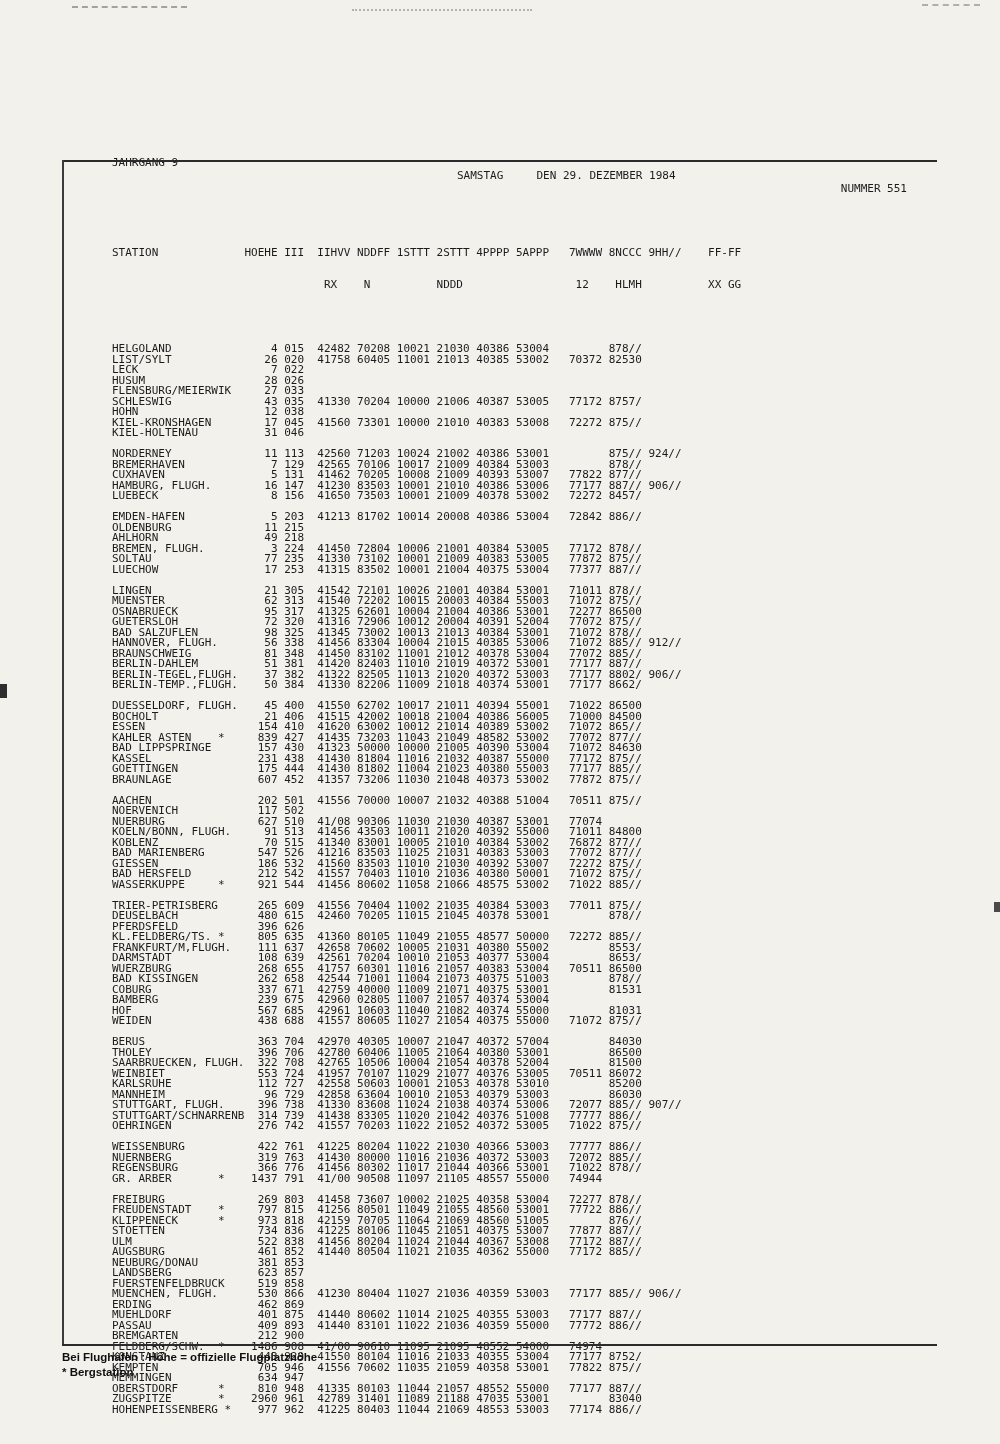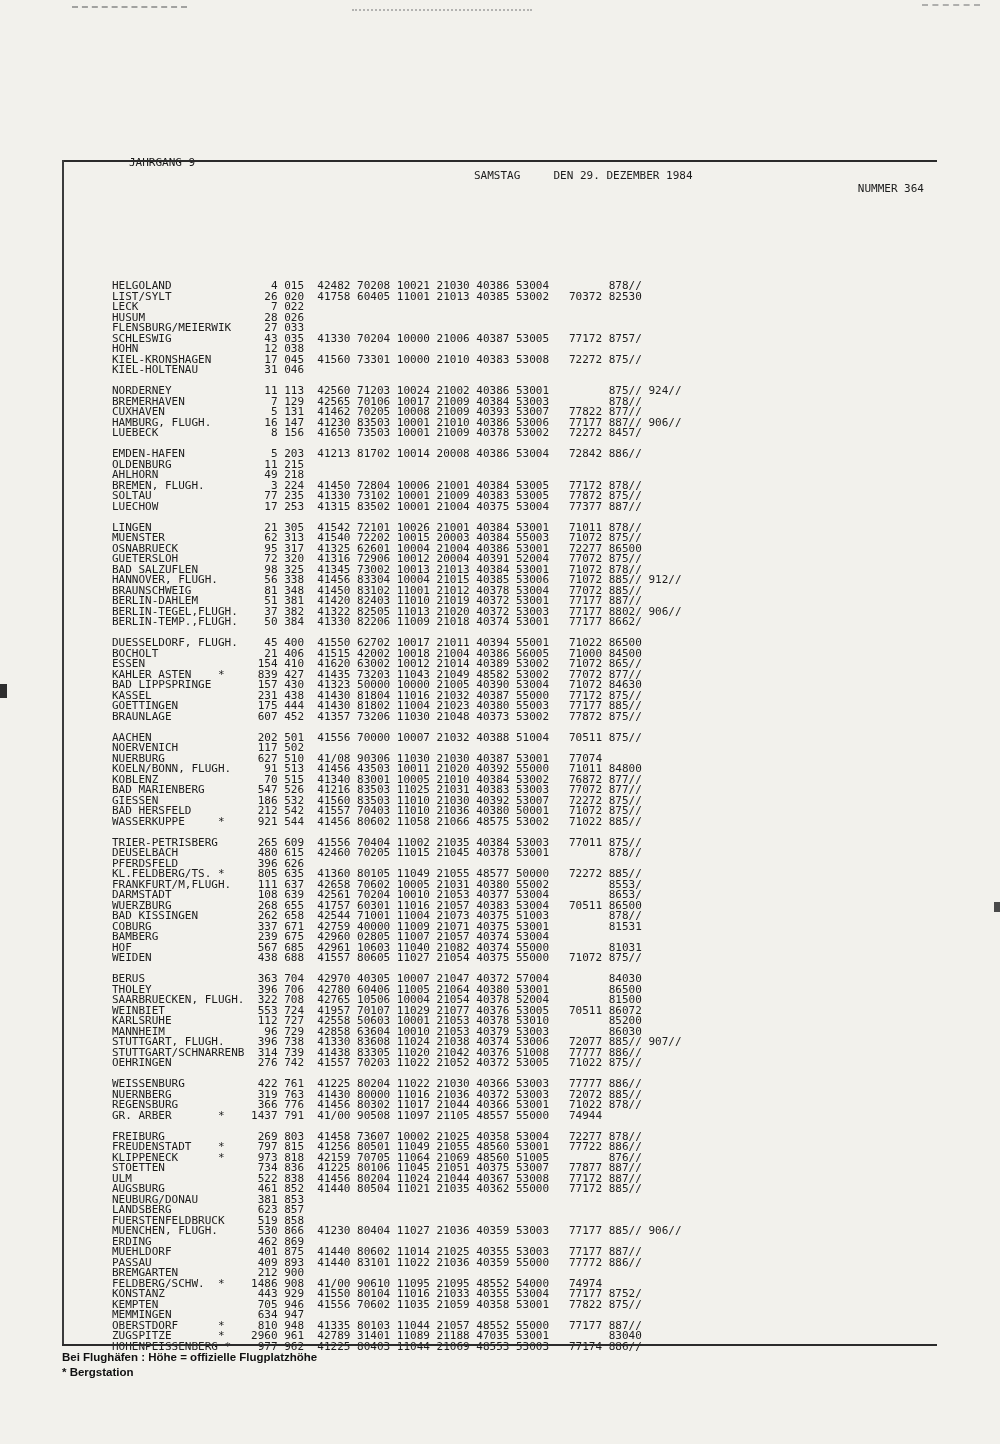--- a/index.html
+++ b/index.html
@@ -13,21 +13,21 @@
     overflow:hidden;
   }
   .artifact { position:absolute; }
   .a1 { left:72px; top:6px; width:115px; border-top:2px dashed #6e6e6e; opacity:.6; }
   .a2 { left:352px; top:9px; width:180px; border-top:2px dotted #8a8a8a; opacity:.6; }
   .a3 { left:922px; top:4px; width:58px; border-top:2px dashed #7a7a7a; opacity:.55; }
   .a4 { left:0; top:684px; width:7px; height:14px; background:#2e2e2e; }
   .a5 { left:994px; top:902px; width:6px; height:10px; background:#4a4a4a; }
 
   .masthead {
-    position:absolute; left:129px; top:143px; width:795px; height:13px;
+    position:absolute; left:112px; top:143px; width:795px; height:13px;
     font-size:11px; white-space:pre;
   }
   .masthead .mh-left  { position:absolute; left:0; }
   .masthead .mh-center{ position:absolute; left:318px;margin-left:27px; }
   .masthead .mh-right { position:absolute; right:0; }
 
   .rule { position:absolute; background:#2b2b2b; }
   .rule-top    { left:62px; top:160px;  width:875px; height:2px; }
   .rule-bottom { left:62px; top:1344px; width:875px; height:2px; }
   .vrule { position:absolute; left:62px; top:160px; width:2px; height:1184px; background:#3c3c3c; }
@@ -57,28 +57,30 @@
 
   <div class="artifact a1"></div>
   <div class="artifact a2"></div>
   <div class="artifact a3"></div>
   <div class="artifact a4"></div>
   <div class="artifact a5"></div>
 
   <div class="masthead">
     <span class="mh-left">JAHRGANG 9</span>
     <span class="mh-center">SAMSTAG     DEN 29. DEZEMBER 1984</span>
-    <span class="mh-right">NUMMER 364</span>
+    <span class="mh-right">NUMMER 551</span>
   </div>
 
   <div class="rule rule-top"></div>
   <div class="vrule"></div>
 
   <div class="table">
     <div class="colheads">
+      <div class="line">STATION             HOEHE III  IIHVV NDDFF 1STTT 2STTT 4PPPP 5APPP   7WWWW 8NCCC 9HH//    FF-FF</div>
+      <div class="line">                                RX    N          NDDD                 12    HLMH          XX GG</div>
     </div>
     <div id="groups"><div class="group"><div class="line"><span>HELGOLAND            </span><span>   4</span><span> 015</span><span>  42482 70208 10021 21030 40386 53004</span><span>        </span><span> 878//</span><span>      </span></div><div class="line"><span>LIST/SYLT            </span><span>  26</span><span> 020</span><span>  41758 60405 11001 21013 40385 53002</span><span>   70372</span><span> 82530</span><span>      </span></div><div class="line"><span>LECK                 </span><span>   7</span><span> 022</span><span>                                     </span><span>        </span><span>      </span><span>      </span></div><div class="line"><span>HUSUM                </span><span>  28</span><span> 026</span><span>                                     </span><span>        </span><span>      </span><span>      </span></div><div class="line"><span>FLENSBURG/MEIERWIK   </span><span>  27</span><span> 033</span><span>                                     </span><span>        </span><span>      </span><span>      </span></div><div class="line"><span>SCHLESWIG            </span><span>  43</span><span> 035</span><span>  41330 70204 10000 21006 40387 53005</span><span>   77172</span><span> 8757/</span><span>      </span></div><div class="line"><span>HOHN                 </span><span>  12</span><span> 038</span><span>                                     </span><span>        </span><span>      </span><span>      </span></div><div class="line"><span>KIEL-KRONSHAGEN      </span><span>  17</span><span> 045</span><span>  41560 73301 10000 21010 40383 53008</span><span>   72272</span><span> 875//</span><span>      </span></div><div class="line"><span>KIEL-HOLTENAU        </span><span>  31</span><span> 046</span><span>                                     </span><span>        </span><span>      </span><span>      </span></div></div><div class="group"><div class="line"><span>NORDERNEY            </span><span>  11</span><span> 113</span><span>  42560 71203 10024 21002 40386 53001</span><span>        </span><span> 875//</span><span> 924//</span></div><div class="line"><span>BREMERHAVEN          </span><span>   7</span><span> 129</span><span>  42565 70106 10017 21009 40384 53003</span><span>        </span><span> 878//</span><span>      </span></div><div class="line"><span>CUXHAVEN             </span><span>   5</span><span> 131</span><span>  41462 70205 10008 21009 40393 53007</span><span>   77822</span><span> 877//</span><span>      </span></div><div class="line"><span>HAMBURG, FLUGH.      </span><span>  16</span><span> 147</span><span>  41230 83503 10001 21010 40386 53006</span><span>   77177</span><span> 887//</span><span> 906//</span></div><div class="line"><span>LUEBECK              </span><span>   8</span><span> 156</span><span>  41650 73503 10001 21009 40378 53002</span><span>   72272</span><span> 8457/</span><span>      </span></div></div><div class="group"><div class="line"><span>EMDEN-HAFEN          </span><span>   5</span><span> 203</span><span>  41213 81702 10014 20008 40386 53004</span><span>   72842</span><span> 886//</span><span>      </span></div><div class="line"><span>OLDENBURG            </span><span>  11</span><span> 215</span><span>                                     </span><span>        </span><span>      </span><span>      </span></div><div class="line"><span>AHLHORN              </span><span>  49</span><span> 218</span><span>                                     </span><span>        </span><span>      </span><span>      </span></div><div class="line"><span>BREMEN, FLUGH.       </span><span>   3</span><span> 224</span><span>  41450 72804 10006 21001 40384 53005</span><span>   77172</span><span> 878//</span><span>      </span></div><div class="line"><span>SOLTAU               </span><span>  77</span><span> 235</span><span>  41330 73102 10001 21009 40383 53005</span><span>   77872</span><span> 875//</span><span>      </span></div><div class="line"><span>LUECHOW              </span><span>  17</span><span> 253</span><span>  41315 83502 10001 21004 40375 53004</span><span>   77377</span><span> 887//</span><span>      </span></div></div><div class="group"><div class="line"><span>LINGEN               </span><span>  21</span><span> 305</span><span>  41542 72101 10026 21001 40384 53001</span><span>   71011</span><span> 878//</span><span>      </span></div><div class="line"><span>MUENSTER             </span><span>  62</span><span> 313</span><span>  41540 72202 10015 20003 40384 55003</span><span>   71072</span><span> 875//</span><span>      </span></div><div class="line"><span>OSNABRUECK           </span><span>  95</span><span> 317</span><span>  41325 62601 10004 21004 40386 53001</span><span>   72277</span><span> 86500</span><span>      </span></div><div class="line"><span>GUETERSLOH           </span><span>  72</span><span> 320</span><span>  41316 72906 10012 20004 40391 52004</span><span>   77072</span><span> 875//</span><span>      </span></div><div class="line"><span>BAD SALZUFLEN        </span><span>  98</span><span> 325</span><span>  41345 73002 10013 21013 40384 53001</span><span>   71072</span><span> 878//</span><span>      </span></div><div class="line"><span>HANNOVER, FLUGH.     </span><span>  56</span><span> 338</span><span>  41456 83304 10004 21015 40385 53006</span><span>   71072</span><span> 885//</span><span> 912//</span></div><div class="line"><span>BRAUNSCHWEIG         </span><span>  81</span><span> 348</span><span>  41450 83102 11001 21012 40378 53004</span><span>   77072</span><span> 885//</span><span>      </span></div><div class="line"><span>BERLIN-DAHLEM        </span><span>  51</span><span> 381</span><span>  41420 82403 11010 21019 40372 53001</span><span>   77177</span><span> 887//</span><span>      </span></div><div class="line"><span>BERLIN-TEGEL,FLUGH.  </span><span>  37</span><span> 382</span><span>  41322 82505 11013 21020 40372 53003</span><span>   77177</span><span> 8802/</span><span> 906//</span></div><div class="line"><span>BERLIN-TEMP.,FLUGH.  </span><span>  50</span><span> 384</span><span>  41330 82206 11009 21018 40374 53001</span><span>   77177</span><span> 8662/</span><span>      </span></div></div><div class="group"><div class="line"><span>DUESSELDORF, FLUGH.  </span><span>  45</span><span> 400</span><span>  41550 62702 10017 21011 40394 55001</span><span>   71022</span><span> 86500</span><span>      </span></div><div class="line"><span>BOCHOLT              </span><span>  21</span><span> 406</span><span>  41515 42002 10018 21004 40386 56005</span><span>   71000</span><span> 84500</span><span>      </span></div><div class="line"><span>ESSEN                </span><span> 154</span><span> 410</span><span>  41620 63002 10012 21014 40389 53002</span><span>   71072</span><span> 865//</span><span>      </span></div><div class="line"><span>KAHLER ASTEN    *    </span><span> 839</span><span> 427</span><span>  41435 73203 11043 21049 48582 53002</span><span>   77072</span><span> 877//</span><span>      </span></div><div class="line"><span>BAD LIPPSPRINGE      </span><span> 157</span><span> 430</span><span>  41323 50000 10000 21005 40390 53004</span><span>   71072</span><span> 84630</span><span>      </span></div><div class="line"><span>KASSEL               </span><span> 231</span><span> 438</span><span>  41430 81804 11016 21032 40387 55000</span><span>   77172</span><span> 875//</span><span>      </span></div><div class="line"><span>GOETTINGEN           </span><span> 175</span><span> 444</span><span>  41430 81802 11004 21023 40380 55003</span><span>   77177</span><span> 885//</span><span>      </span></div><div class="line"><span>BRAUNLAGE            </span><span> 607</span><span> 452</span><span>  41357 73206 11030 21048 40373 53002</span><span>   77872</span><span> 875//</span><span>      </span></div></div><div class="group"><div class="line"><span>AACHEN               </span><span> 202</span><span> 501</span><span>  41556 70000 10007 21032 40388 51004</span><span>   70511</span><span> 875//</span><span>      </span></div><div class="line"><span>NOERVENICH           </span><span> 117</span><span> 502</span><span>                                     </span><span>        </span><span>      </span><span>      </span></div><div class="line"><span>NUERBURG             </span><span> 627</span><span> 510</span><span>  41/08 90306 11030 21030 40387 53001</span><span>   77074</span><span>      </span><span>      </span></div><div class="line"><span>KOELN/BONN, FLUGH.   </span><span>  91</span><span> 513</span><span>  41456 43503 10011 21020 40392 55000</span><span>   71011</span><span> 84800</span><span>      </span></div><div class="line"><span>KOBLENZ              </span><span>  70</span><span> 515</span><span>  41340 83001 10005 21010 40384 53002</span><span>   76872</span><span> 877//</span><span>      </span></div><div class="line"><span>BAD MARIENBERG       </span><span> 547</span><span> 526</span><span>  41216 83503 11025 21031 40383 53003</span><span>   77072</span><span> 877//</span><span>      </span></div><div class="line"><span>GIESSEN              </span><span> 186</span><span> 532</span><span>  41560 83503 11010 21030 40392 53007</span><span>   72272</span><span> 875//</span><span>      </span></div><div class="line"><span>BAD HERSFELD         </span><span> 212</span><span> 542</span><span>  41557 70403 11010 21036 40380 50001</span><span>   71072</span><span> 875//</span><span>      </span></div><div class="line"><span>WASSERKUPPE     *    </span><span> 921</span><span> 544</span><span>  41456 80602 11058 21066 48575 53002</span><span>   71022</span><span> 885//</span><span>      </span></div></div><div class="group"><div class="line"><span>TRIER-PETRISBERG     </span><span> 265</span><span> 609</span><span>  41556 70404 11002 21035 40384 53003</span><span>   77011</span><span> 875//</span><span>      </span></div><div class="line"><span>DEUSELBACH           </span><span> 480</span><span> 615</span><span>  42460 70205 11015 21045 40378 53001</span><span>        </span><span> 878//</span><span>      </span></div><div class="line"><span>PFERDSFELD           </span><span> 396</span><span> 626</span><span>                                     </span><span>        </span><span>      </span><span>      </span></div><div class="line"><span>KL.FELDBERG/TS. *    </span><span> 805</span><span> 635</span><span>  41360 80105 11049 21055 48577 50000</span><span>   72272</span><span> 885//</span><span>      </span></div><div class="line"><span>FRANKFURT/M,FLUGH.   </span><span> 111</span><span> 637</span><span>  42658 70602 10005 21031 40380 55002</span><span>        </span><span> 8553/</span><span>      </span></div><div class="line"><span>DARMSTADT            </span><span> 108</span><span> 639</span><span>  42561 70204 10010 21053 40377 53004</span><span>        </span><span> 8653/</span><span>      </span></div><div class="line"><span>WUERZBURG            </span><span> 268</span><span> 655</span><span>  41757 60301 11016 21057 40383 53004</span><span>   70511</span><span> 86500</span><span>      </span></div><div class="line"><span>BAD KISSINGEN        </span><span> 262</span><span> 658</span><span>  42544 71001 11004 21073 40375 51003</span><span>        </span><span> 878//</span><span>      </span></div><div class="line"><span>COBURG               </span><span> 337</span><span> 671</span><span>  42759 40000 11009 21071 40375 53001</span><span>        </span><span> 81531</span><span>      </span></div><div class="line"><span>BAMBERG              </span><span> 239</span><span> 675</span><span>  42960 02805 11007 21057 40374 53004</span><span>        </span><span>      </span><span>      </span></div><div class="line"><span>HOF                  </span><span> 567</span><span> 685</span><span>  42961 10603 11040 21082 40374 55000</span><span>        </span><span> 81031</span><span>      </span></div><div class="line"><span>WEIDEN               </span><span> 438</span><span> 688</span><span>  41557 80605 11027 21054 40375 55000</span><span>   71072</span><span> 875//</span><span>      </span></div></div><div class="group"><div class="line"><span>BERUS                </span><span> 363</span><span> 704</span><span>  42970 40305 10007 21047 40372 57004</span><span>        </span><span> 84030</span><span>      </span></div><div class="line"><span>THOLEY               </span><span> 396</span><span> 706</span><span>  42780 60406 11005 21064 40380 53001</span><span>        </span><span> 86500</span><span>      </span></div><div class="line"><span>SAARBRUECKEN, FLUGH. </span><span> 322</span><span> 708</span><span>  42765 10506 10004 21054 40378 52004</span><span>        </span><span> 81500</span><span>      </span></div><div class="line"><span>WEINBIET             </span><span> 553</span><span> 724</span><span>  41957 70107 11029 21077 40376 53005</span><span>   70511</span><span> 86072</span><span>      </span></div><div class="line"><span>KARLSRUHE            </span><span> 112</span><span> 727</span><span>  42558 50603 10001 21053 40378 53010</span><span>        </span><span> 85200</span><span>      </span></div><div class="line"><span>MANNHEIM             </span><span>  96</span><span> 729</span><span>  42858 63604 10010 21053 40379 53003</span><span>        </span><span> 86030</span><span>      </span></div><div class="line"><span>STUTTGART, FLUGH.    </span><span> 396</span><span> 738</span><span>  41330 83608 11024 21038 40374 53006</span><span>   72077</span><span> 885//</span><span> 907//</span></div><div class="line"><span>STUTTGART/SCHNARRENB </span><span> 314</span><span> 739</span><span>  41438 83305 11020 21042 40376 51008</span><span>   77777</span><span> 886//</span><span>      </span></div><div class="line"><span>OEHRINGEN            </span><span> 276</span><span> 742</span><span>  41557 70203 11022 21052 40372 53005</span><span>   71022</span><span> 875//</span><span>      </span></div></div><div class="group"><div class="line"><span>WEISSENBURG          </span><span> 422</span><span> 761</span><span>  41225 80204 11022 21030 40366 53003</span><span>   77777</span><span> 886//</span><span>      </span></div><div class="line"><span>NUERNBERG            </span><span> 319</span><span> 763</span><span>  41430 80000 11016 21036 40372 53003</span><span>   72072</span><span> 885//</span><span>      </span></div><div class="line"><span>REGENSBURG           </span><span> 366</span><span> 776</span><span>  41456 80302 11017 21044 40366 53001</span><span>   71022</span><span> 878//</span><span>      </span></div><div class="line"><span>GR. ARBER       *    </span><span>1437</span><span> 791</span><span>  41/00 90508 11097 21105 48557 55000</span><span>   74944</span><span>      </span><span>      </span></div></div><div class="group"><div class="line"><span>FREIBURG             </span><span> 269</span><span> 803</span><span>  41458 73607 10002 21025 40358 53004</span><span>   72277</span><span> 878//</span><span>      </span></div><div class="line"><span>FREUDENSTADT    *    </span><span> 797</span><span> 815</span><span>  41256 80501 11049 21055 48560 53001</span><span>   77722</span><span> 886//</span><span>      </span></div><div class="line"><span>KLIPPENECK      *    </span><span> 973</span><span> 818</span><span>  42159 70705 11064 21069 48560 51005</span><span>        </span><span> 876//</span><span>      </span></div><div class="line"><span>STOETTEN             </span><span> 734</span><span> 836</span><span>  41225 80106 11045 21051 40375 53007</span><span>   77877</span><span> 887//</span><span>      </span></div><div class="line"><span>ULM                  </span><span> 522</span><span> 838</span><span>  41456 80204 11024 21044 40367 53008</span><span>   77172</span><span> 887//</span><span>      </span></div><div class="line"><span>AUGSBURG             </span><span> 461</span><span> 852</span><span>  41440 80504 11021 21035 40362 55000</span><span>   77172</span><span> 885//</span><span>      </span></div><div class="line"><span>NEUBURG/DONAU        </span><span> 381</span><span> 853</span><span>                                     </span><span>        </span><span>      </span><span>      </span></div><div class="line"><span>LANDSBERG            </span><span> 623</span><span> 857</span><span>                                     </span><span>        </span><span>      </span><span>      </span></div><div class="line"><span>FUERSTENFELDBRUCK    </span><span> 519</span><span> 858</span><span>                                     </span><span>        </span><span>      </span><span>      </span></div><div class="line"><span>MUENCHEN, FLUGH.     </span><span> 530</span><span> 866</span><span>  41230 80404 11027 21036 40359 53003</span><span>   77177</span><span> 885//</span><span> 906//</span></div><div class="line"><span>ERDING               </span><span> 462</span><span> 869</span><span>                                     </span><span>        </span><span>      </span><span>      </span></div><div class="line"><span>MUEHLDORF            </span><span> 401</span><span> 875</span><span>  41440 80602 11014 21025 40355 53003</span><span>   77177</span><span> 887//</span><span>      </span></div><div class="line"><span>PASSAU               </span><span> 409</span><span> 893</span><span>  41440 83101 11022 21036 40359 55000</span><span>   77772</span><span> 886//</span><span>      </span></div><div class="line"><span>BREMGARTEN           </span><span> 212</span><span> 900</span><span>                                     </span><span>        </span><span>      </span><span>      </span></div><div class="line"><span>FELDBERG/SCHW.  *    </span><span>1486</span><span> 908</span><span>  41/00 90610 11095 21095 48552 54000</span><span>   74974</span><span>      </span><span>      </span></div><div class="line"><span>KONSTANZ             </span><span> 443</span><span> 929</span><span>  41550 80104 11016 21033 40355 53004</span><span>   77177</span><span> 8752/</span><span>      </span></div><div class="line"><span>KEMPTEN              </span><span> 705</span><span> 946</span><span>  41556 70602 11035 21059 40358 53001</span><span>   77822</span><span> 875//</span><span>      </span></div><div class="line"><span>MEMMINGEN            </span><span> 634</span><span> 947</span><span>                                     </span><span>        </span><span>      </span><span>      </span></div><div class="line"><span>OBERSTDORF      *    </span><span> 810</span><span> 948</span><span>  41335 80103 11044 21057 48552 55000</span><span>   77177</span><span> 887//</span><span>      </span></div><div class="line"><span>ZUGSPITZE       *    </span><span>2960</span><span> 961</span><span>  42789 31401 11089 21188 47035 53001</span><span>        </span><span> 83040</span><span>      </span></div><div class="line"><span>HOHENPEISSENBERG *   </span><span> 977</span><span> 962</span><span>  41225 80403 11044 21069 48553 53003</span><span>   77174</span><span> 886//</span><span>      </span></div></div></div>
   </div>
 
   <div class="rule rule-bottom"></div>
 
   <div class="footnotes">
     <div class="fn">Bei Flughäfen : Höhe = offizielle Flugplatzhöhe</div>
     <div class="fn">* Bergstation</div>
   </div>

